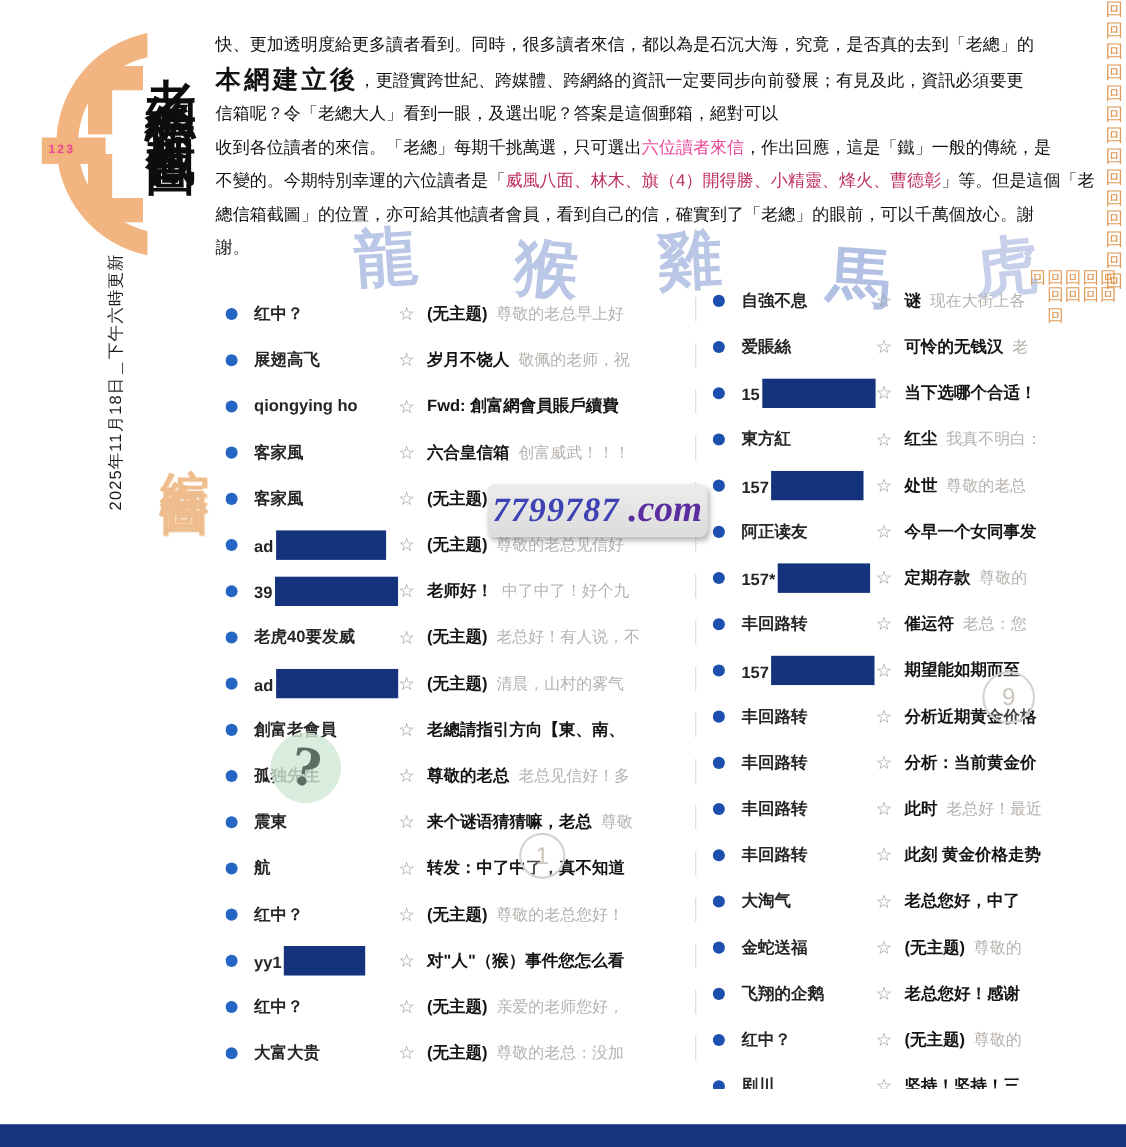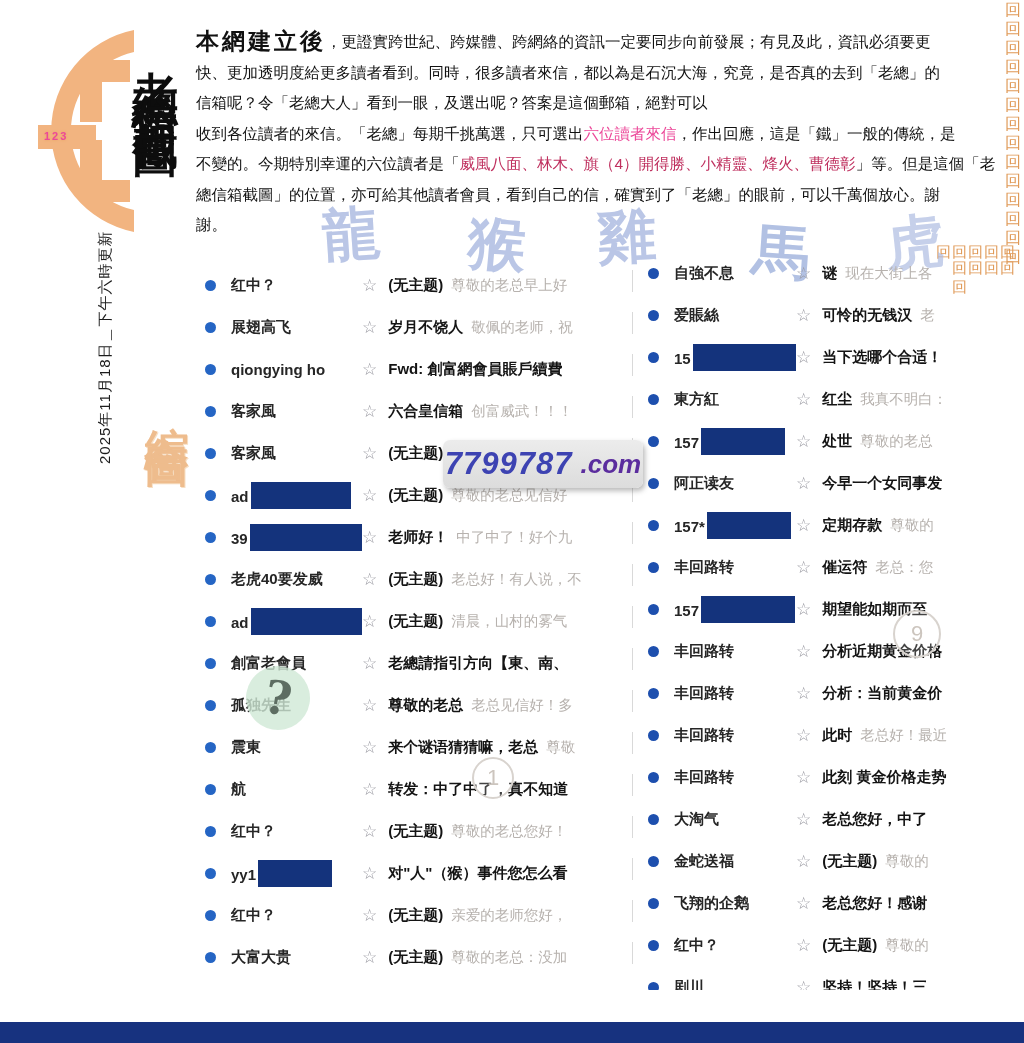--- a/index.html
+++ b/index.html
@@ -50,23 +50,23 @@
   .sender{flex:0 0 131px;font-weight:bold;font-size:15px;color:#262626;overflow:hidden;}
   #mail-column-right .sender{flex:0 0 122px;}
   .redact{display:inline-block;vertical-align:-7px;height:27px;background:#14337c;margin-left:2px;}
   .star{color:#9a9aa2;font-size:17px;margin-right:11px;flex:0 0 auto;}
   .subject{font-weight:bold;font-size:15px;color:#141414;flex:0 0 auto;}
   .preview{color:#b7b2ae;font-size:14.5px;margin-left:8px;overflow:hidden;}
   
   .site-wm{position:absolute;left:443px;top:440px;width:200px;height:48px;
     background:linear-gradient(#ececec,#dcdcdc);border-radius:7px;
     box-shadow:2px 3px 5px rgba(60,60,60,.35);display:flex;align-items:center;
-    justify-content:center;font-family:Liberation Sans, sans-serif;font-style:italic;font-weight:bold;}
+    justify-content:center;font-family:Liberation Serif, serif;font-style:italic;font-weight:bold;}
   .site-num{font-size:31px;color:#3d43b2;letter-spacing:1px;}
-  .site-tld{font-size:26px;color:#5b2d9e;margin-left:8px;}
+  .site-tld{font-size:34px;color:#5b2d9e;margin-left:8px;}
   .qmark{position:absolute;left:246px;top:666px;width:64px;height:64px;border-radius:50%;
     background:rgba(208,232,214,.8);display:flex;align-items:center;justify-content:center;
     font-size:46px;font-weight:bold;color:#5d6d62;transform:rotate(10deg);
     font-family:"DejaVu Serif",serif;}
   .circle-wm{position:absolute;border:2px solid #d8d3ce;border-radius:50%;color:#ccc5be;
     display:flex;align-items:center;justify-content:center;font-size:22px;background:rgba(255,255,255,.2);}
   .c1{left:472px;top:757px;width:38px;height:38px;}
   .c9{left:893px;top:610px;width:44px;height:44px;}
   .bottom-bar{position:absolute;left:0;top:1022px;width:1024px;height:21px;background:#17327f;}
 </style>
@@ -83,24 +83,24 @@
     <rect x="22" y="99" width="58" height="24" fill="#f2b480"></rect>
   </svg>
   <span class="logo-badge">123</span>
 </div>
 
 <div class="vtitle">老總信箱截圖</div>
 <div class="vsub">綜合圖</div>
 <div class="vdate">2025年11月18日＿下午六時更新</div>
 
 <div class="hdr">
+  <div>快、更加透明度給更多讀者看到。同時，很多讀者來信，都以為是石沉大海，究竟，是否真的去到「老總」的</div>
   <div>
     <span class="big">本網建立後</span><span>，更證實跨世紀、跨媒體、跨網絡的資訊一定要同步向前發展；有見及此，資訊必須要更</span>
   </div>
-  <div>快、更加透明度給更多讀者看到。同時，很多讀者來信，都以為是石沉大海，究竟，是否真的去到「老總」的</div>
   <div class="row3">
     <span>信箱呢？令「老總大人」看到一眼，及選出呢？答案是</span>
     <span>這個郵箱，絕對可以</span>
   </div>
   <div>
     <span>收到各位讀者的來信。「老總」每期千挑萬選，只可選出</span><span class="pink">六位讀者來信</span><span>，作出回應，這是「鐵」一般的傳統，是</span>
   </div>
   <div>
     <span>不變的。今期特別幸運的六位讀者是「</span><span class="winners">威風八面、林木、旗（4）開得勝、小精靈、烽火、曹德彰</span><span>」等。但是這個「老</span>
   </div>

